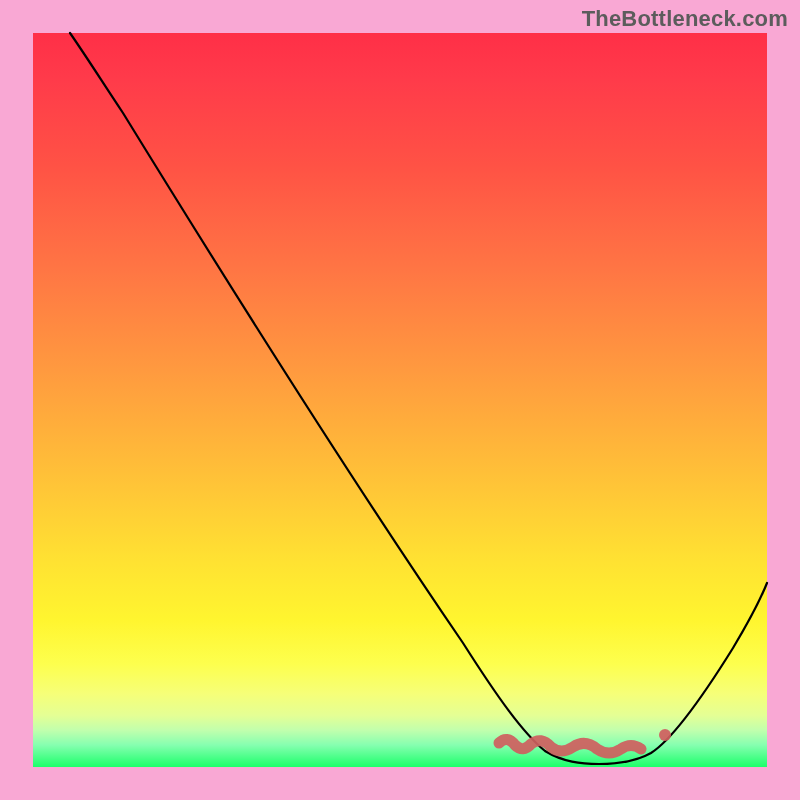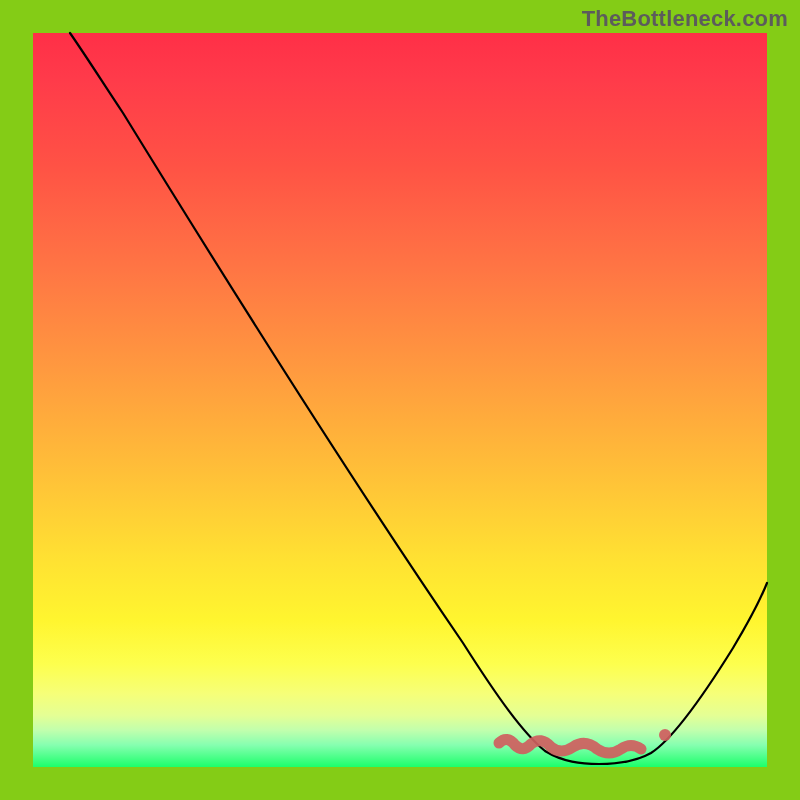--- a/index.html
+++ b/index.html
@@ -1,21 +1,21 @@
 <!DOCTYPE html>
 <html><head>
 <meta charset="utf-8">
 <style>
 * { margin: 0; padding: 0; box-sizing: border-box; }
 html, body { width: 800px; height: 800px; background: #000; overflow: hidden; }
 .frame {
   position: relative;
   width: 800px;
   height: 800px;
-  background: #84cc16;
+  background: #f9a8d4;
 }
 .watermark {
   position: absolute;
   top: 6px;
   right: 12px;
   font-family: Arial, Helvetica, sans-serif;
   font-size: 22px;
   font-weight: bold;
   color: #5c5c5c;
   letter-spacing: 0.2px;

